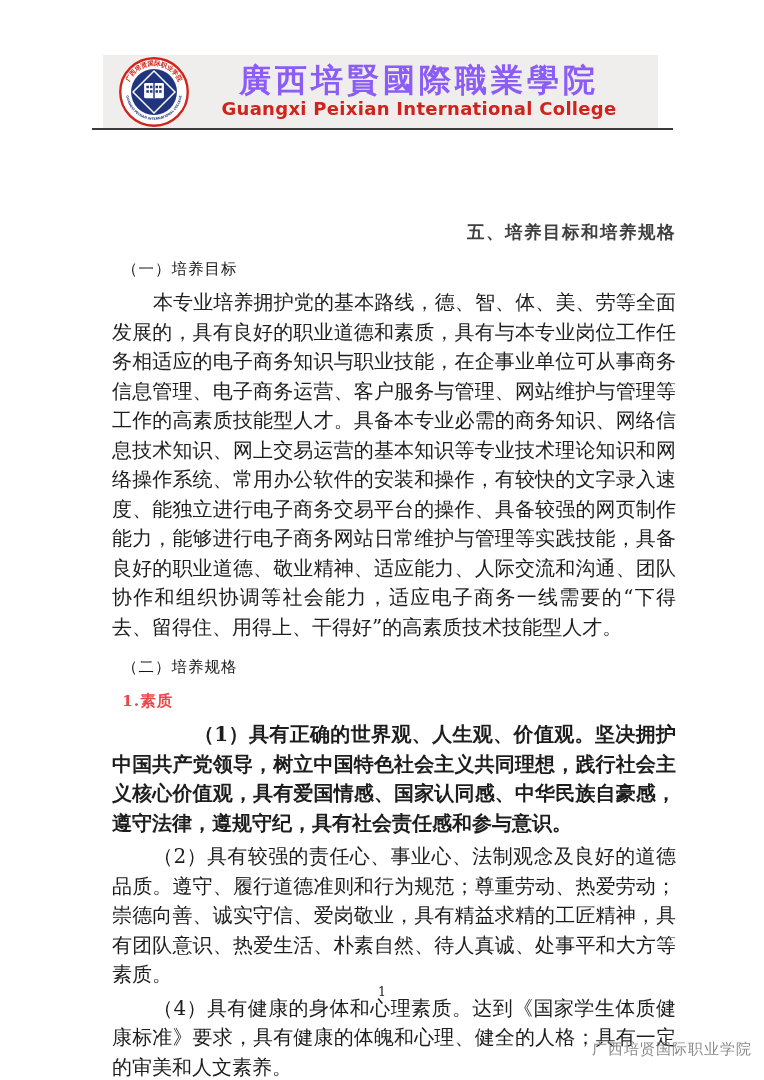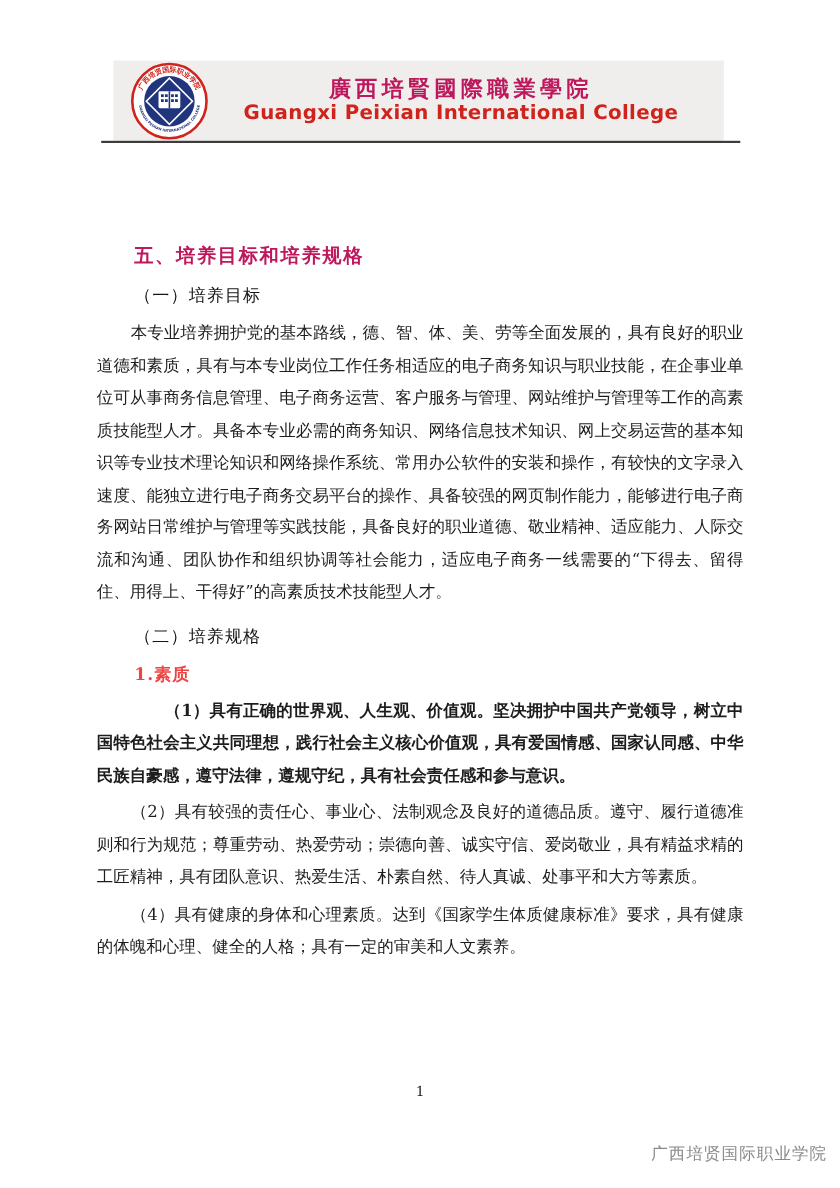--- a/index.html
+++ b/index.html
@@ -16,24 +16,24 @@
   
   .header-band {
     position:absolute; left:103px; top:55px;
     width:555px; height:73px;
     background:#efeeec;
     display:flex; align-items:center;
   }
   .emblem { flex:0 0 auto; margin-left:15px; }
   .header-titles { flex:1 1 auto; text-align:center; padding-right:10px; }
   .title-zh {
-    color:#be185d;
+    color:#8b5cf6;
     font-family:"DejaVu Serif", serif;
     font-weight:bold;
-    font-size:20px;
+    font-size:32px;
     letter-spacing:4px;
     line-height:1.05;
     white-space:nowrap;
   }
   .title-en {
     color:#cf231c;
     font-family:"DejaVu Sans", sans-serif;
     font-weight:bold;
     font-size:18px;
     letter-spacing:0.3px;
@@ -50,45 +50,47 @@
   .content {
     position:absolute; left:88px; top:220px;
     width:588px;
   }
   .section-title {
     font-family:"DejaVu Sans", sans-serif;
     font-weight:bold;
     font-size:17.5px;
     letter-spacing:1.5px;
     margin-left:34px;
-    color:#be185d;
+    color:#404040;
+    text-align:right;
   }
   .sub-title {
     font-family:"DejaVu Serif", serif;
     font-weight:normal;
     font-size:15.5px;
     letter-spacing:1px;
     margin:15px 0 0 34px;
     color:#161616;
   }
   .num-title {
     font-family:"DejaVu Serif", serif;
     font-weight:bold;
     font-size:15.5px;
     letter-spacing:1px;
     margin:13px 0 0 34px;
     color:#ef4444;
   }
   .para {
-    font-size:15px;
+    font-size:20px;
     line-height:29.5px;
     text-align:justify;
     text-indent:2.05em;
     margin-top:8px;
     color:#1d1d1d;
+    margin-left:24px;
   }
   .para.indent-wide { text-indent:4.1em;font-weight:bold; }
   .para.tight { margin-top:4px; }
 
   
   .page-number {
     position:absolute; left:0; top:984px;
     width:100%; text-align:center;
     font-size:12.5px; color:#222;
     font-family:"DejaVu Serif", serif;

